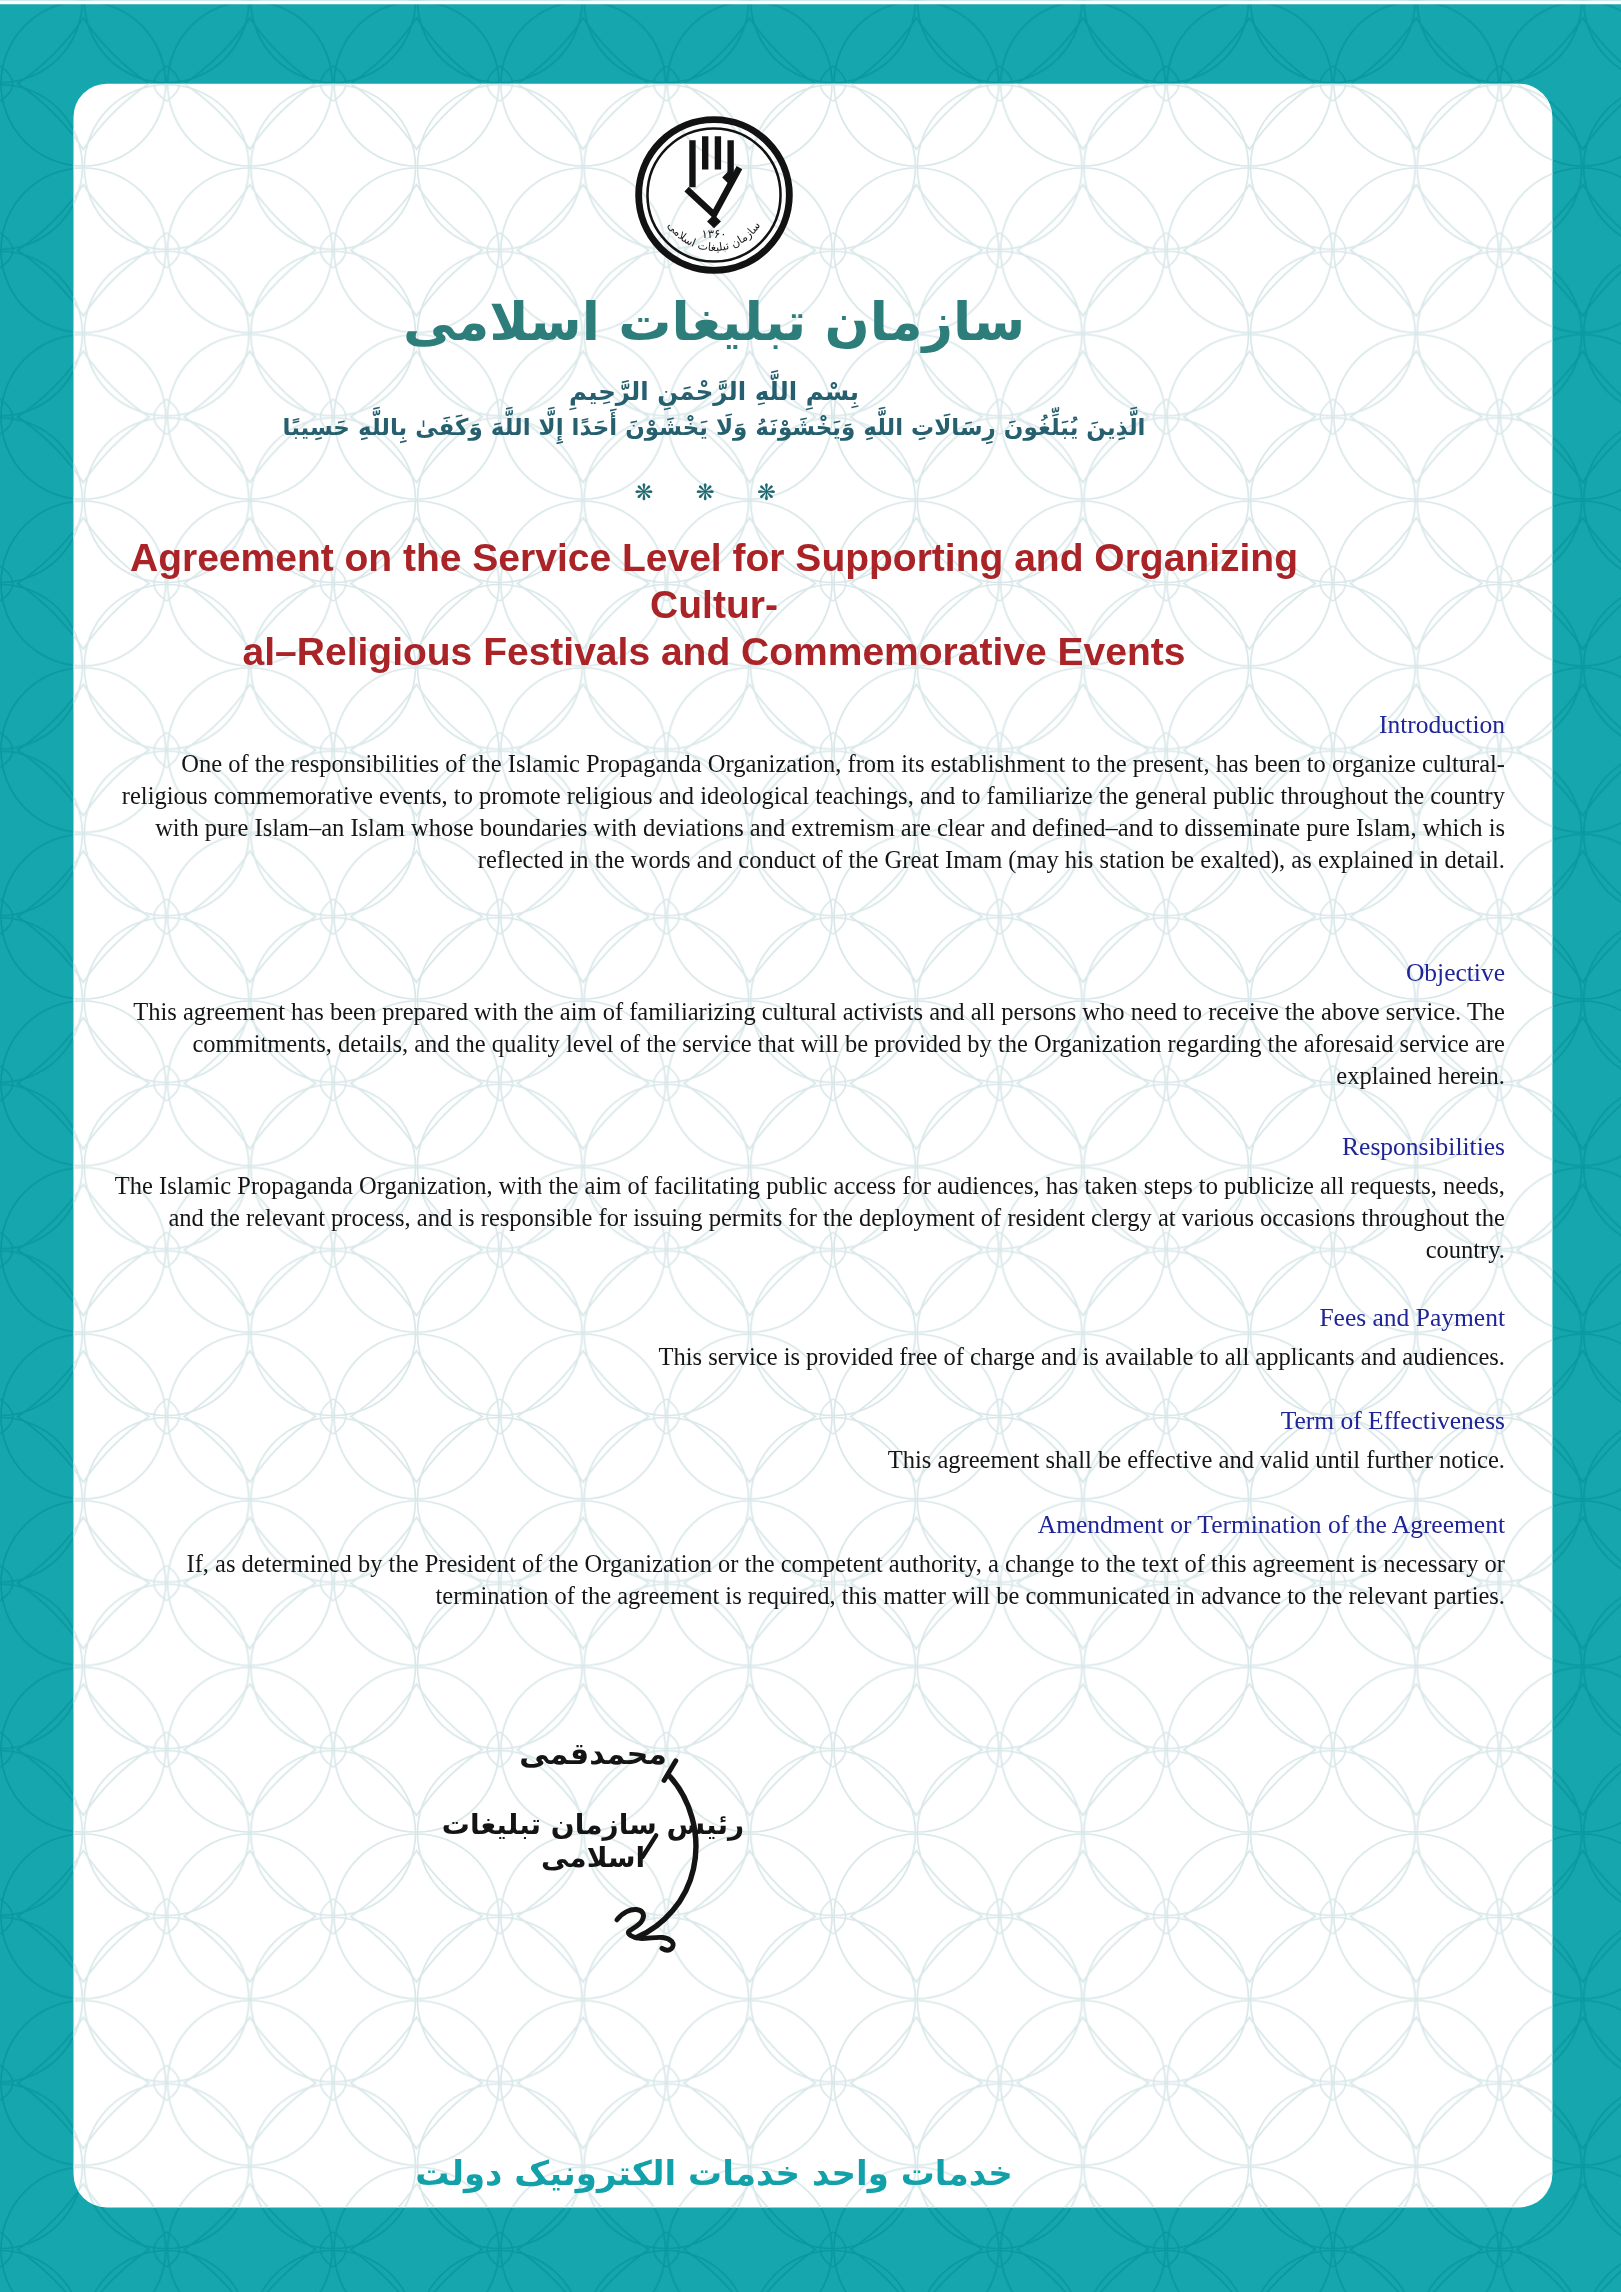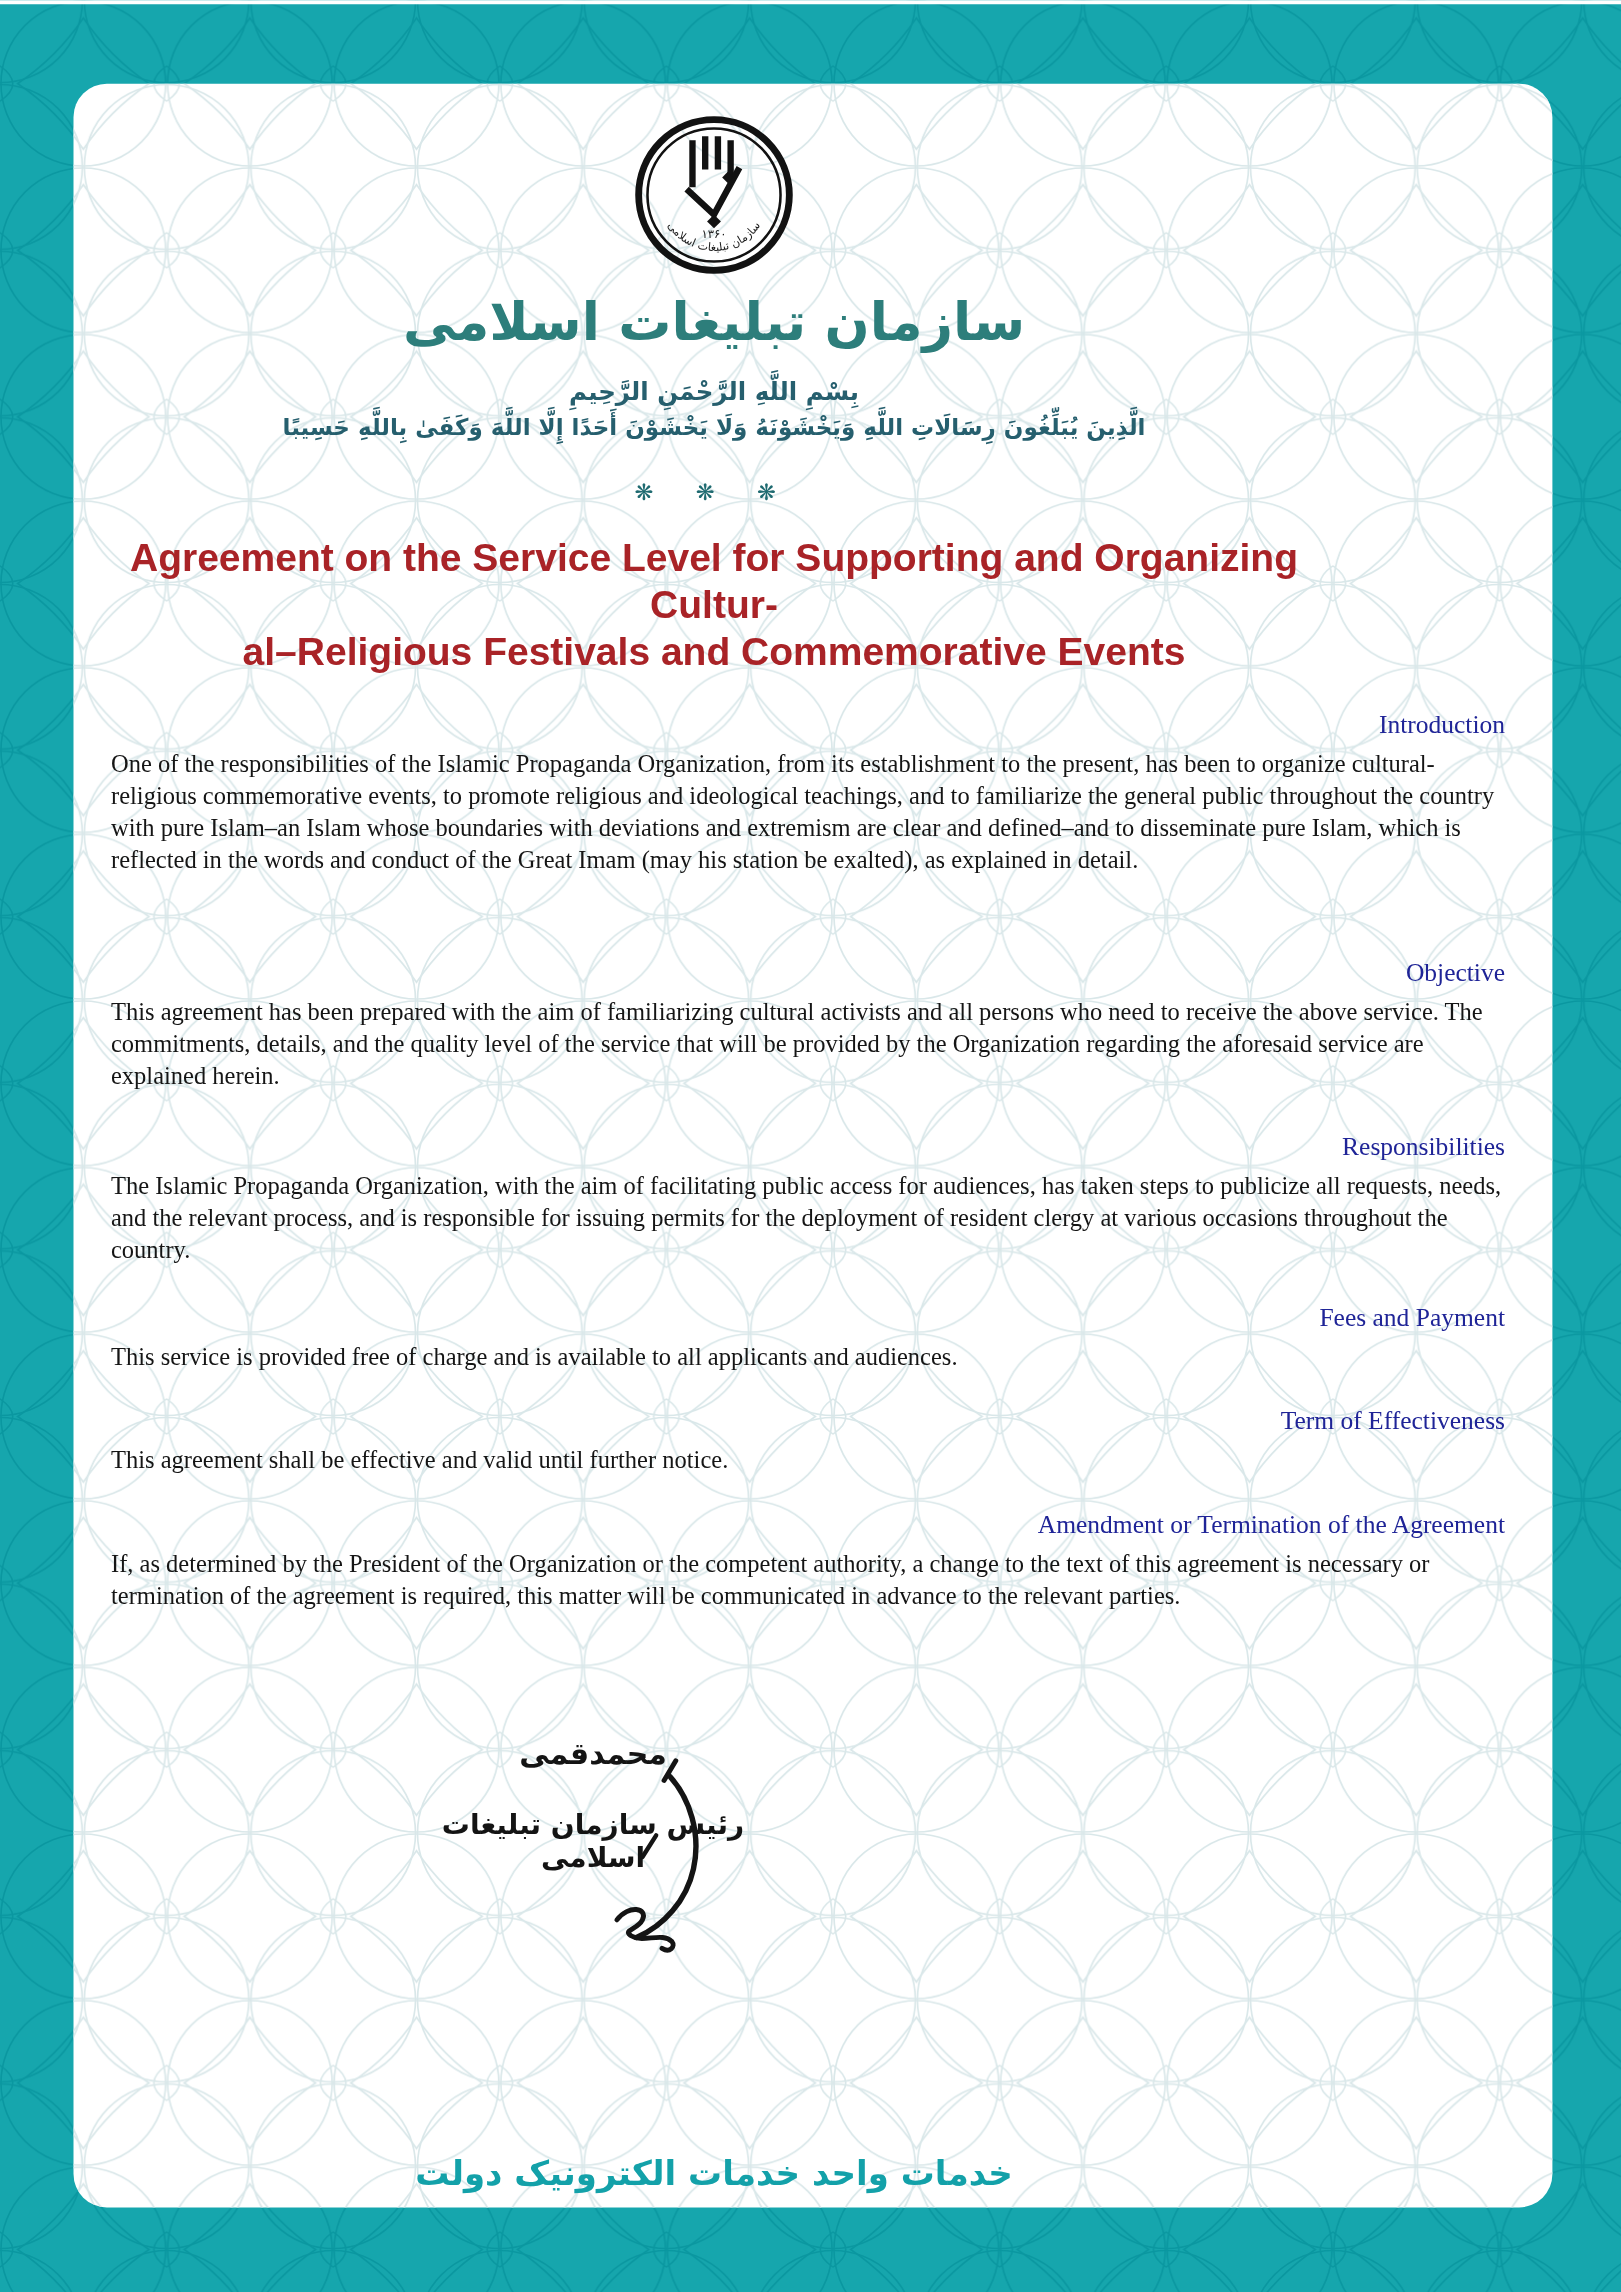--- a/index.html
+++ b/index.html
@@ -40,21 +40,21 @@
   }
 
   .section { position:absolute; left:37px; width:1394px; }
   .section h2 {
     margin:0 0 7.8px 0; font-weight:normal; font-size:25.5px; color:#1f2497;
     font-family:"Liberation Serif","DejaVu Serif",serif;
     text-align:right;
   }
   .section p {
     margin:0; font-size:24.5px; line-height:32px; color:#151515;
-    text-align:left;
+    text-align:right;
   }
   .sec-0 { top:627px; }
   .sec-1 { top:875px; }
   .sec-2 { top:1049px; }
   .sec-3 { top:1220px; }
   .sec-4 { top:1323px; }
   .sec-5 { top:1427px; }
 
   .signature-block {
     top:1653px; left:323px; width:392px; text-align:center;

